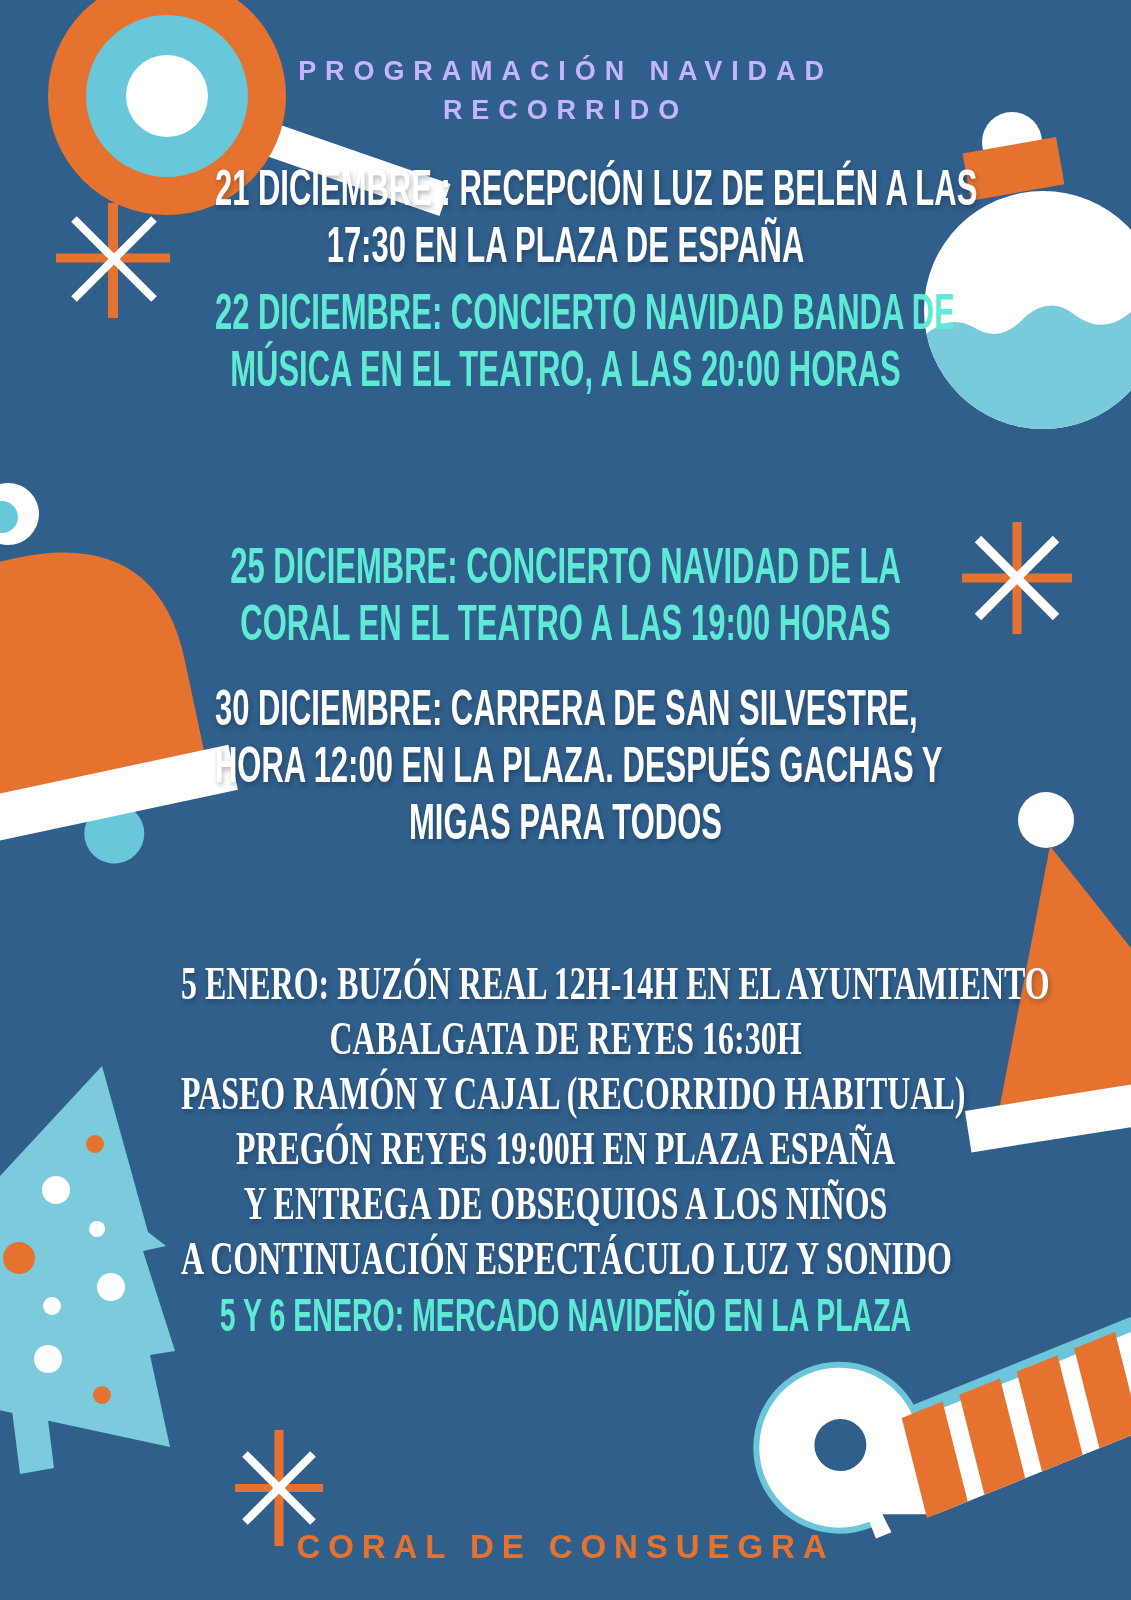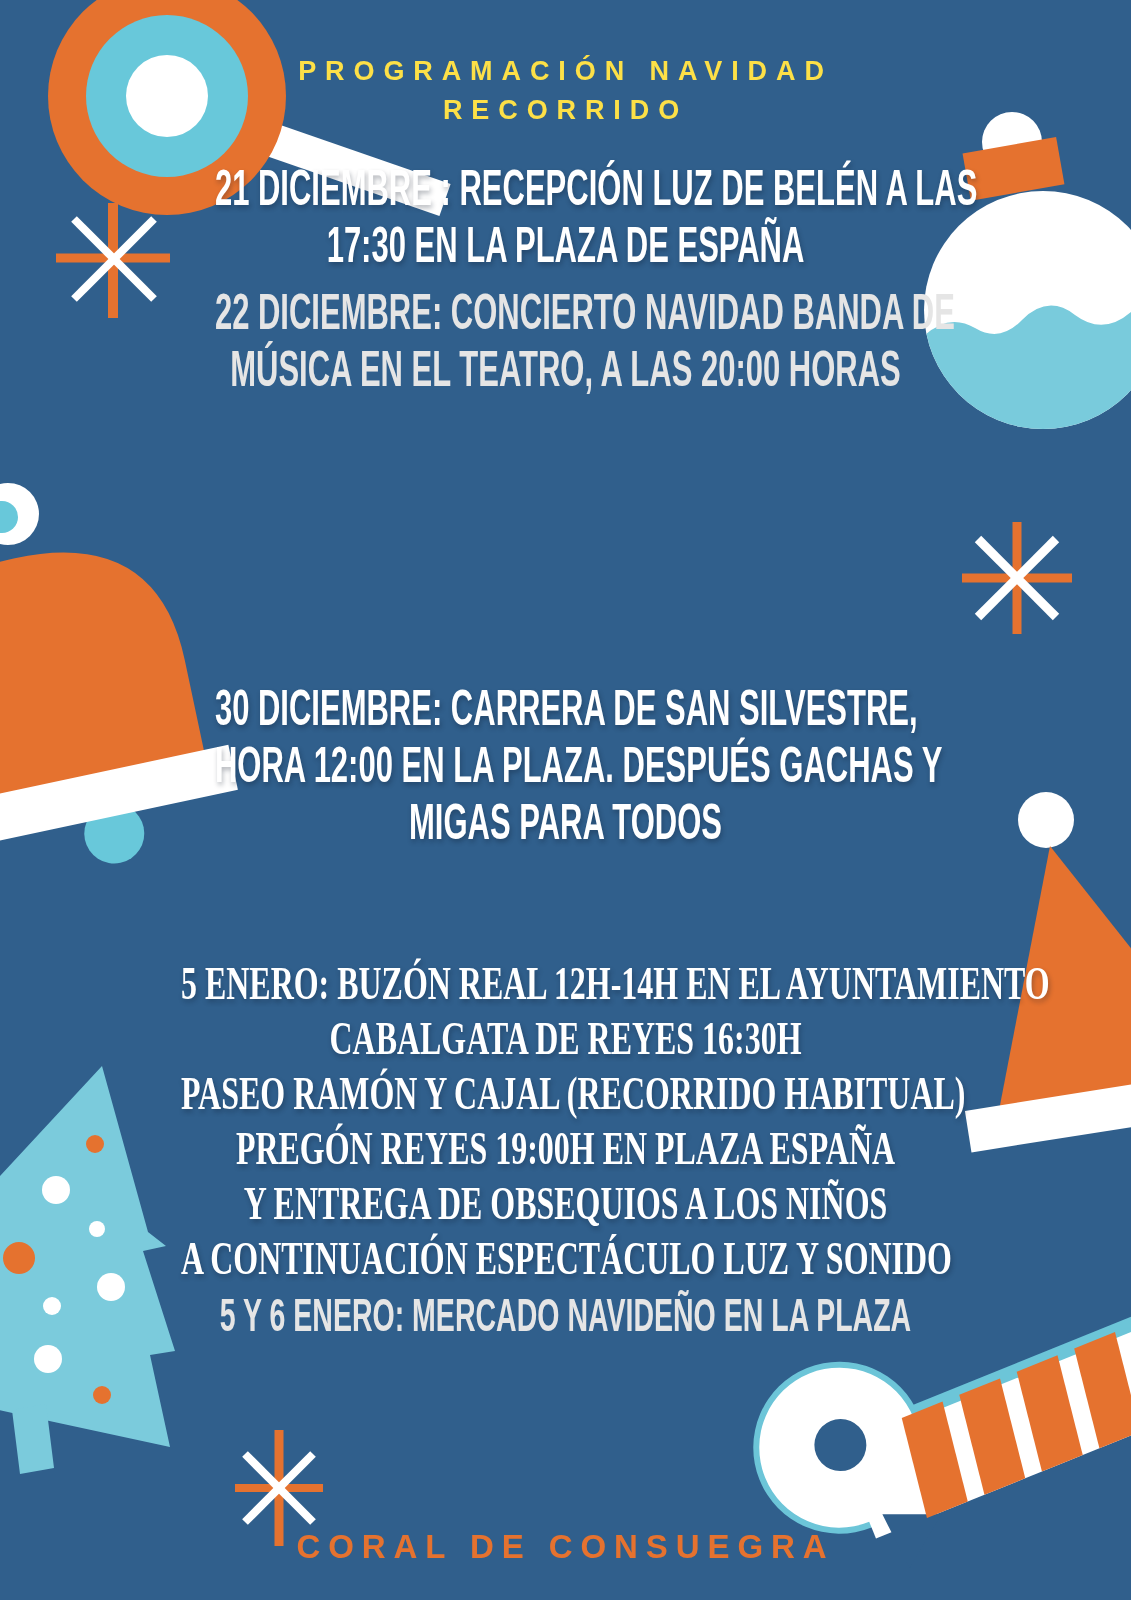--- a/index.html
+++ b/index.html
@@ -3,31 +3,31 @@
 <meta charset="utf-8">
 <style>
   html,body{margin:0;padding:0;background:#305F8C;}
   .poster{
     position:relative;width:1131px;height:1600px;overflow:hidden;
     background:#305F8C;
   }
   .deco{position:absolute;left:0;top:0;width:1131px;height:1600px;z-index:0;}
   .txt{position:absolute;left:0;width:1131px;z-index:1;text-align:center;}
   .title{
-    top:52px;color:#fde047;
+    top:52px;color:#c4b5fd;
     font-family:"Liberation Sans",sans-serif;font-weight:700;
     font-size:27px;line-height:39px;letter-spacing:.33em;
   }
   .ev{position:absolute;left:0;width:1131px;z-index:1;text-align:center;}
   .ln{white-space:nowrap;transform:scaleX(.62);transform-origin:50% 50%;}
   .sans .ln{font-family:"Liberation Sans",sans-serif;font-weight:700;font-size:50px;line-height:57px;}
   .sans.small .ln{font-size:46px;line-height:54px;}
   .serif .ln{font-family:"Liberation Serif",serif;font-weight:700;font-size:47px;line-height:55px;transform:scaleX(.68);}
   .white{color:#FFFFFF;text-shadow:2px 3px 7px rgba(10,20,35,.30);text-align:center;}
-  .dark{color:#e5e5e5;}
+  .dark{color:#5eead4;}
   .footer{
     top:1528px;color:#E5722F;
     font-family:"Liberation Sans",sans-serif;font-weight:700;
     font-size:33px;letter-spacing:.24em;
   }
 </style>
 </head>
 <body>
 
 <div class="poster">
@@ -127,20 +127,24 @@
     <div class="ln">21 DICIEMBRE : RECEPCIÓN LUZ DE BELÉN A LAS</div>
     <div class="ln">17:30 EN LA PLAZA DE ESPAÑA</div>
   </div>
 
   <div class="ev sans dark" style="top:284px">
     <div class="ln">22 DICIEMBRE: CONCIERTO NAVIDAD BANDA DE</div>
     <div class="ln">MÚSICA EN EL TEATRO, A LAS 20:00 HORAS</div>
   </div>
 
 
+  <div class="ev sans dark" style="top:538px">
+    <div class="ln">25 DICIEMBRE: CONCIERTO NAVIDAD DE LA</div>
+    <div class="ln">CORAL EN EL TEATRO A LAS 19:00 HORAS</div>
+  </div>
 
   <div class="ev sans white" style="top:680px">
     <div class="ln">30 DICIEMBRE: CARRERA DE SAN SILVESTRE,</div>
     <div class="ln">HORA 12:00 EN LA PLAZA. DESPUÉS GACHAS Y</div>
     <div class="ln">MIGAS PARA TODOS</div>
   </div>
 
 
   <div class="ev serif white" style="top:956px">
     <div class="ln">5 ENERO: BUZÓN REAL 12H-14H EN EL AYUNTAMIENTO</div>

